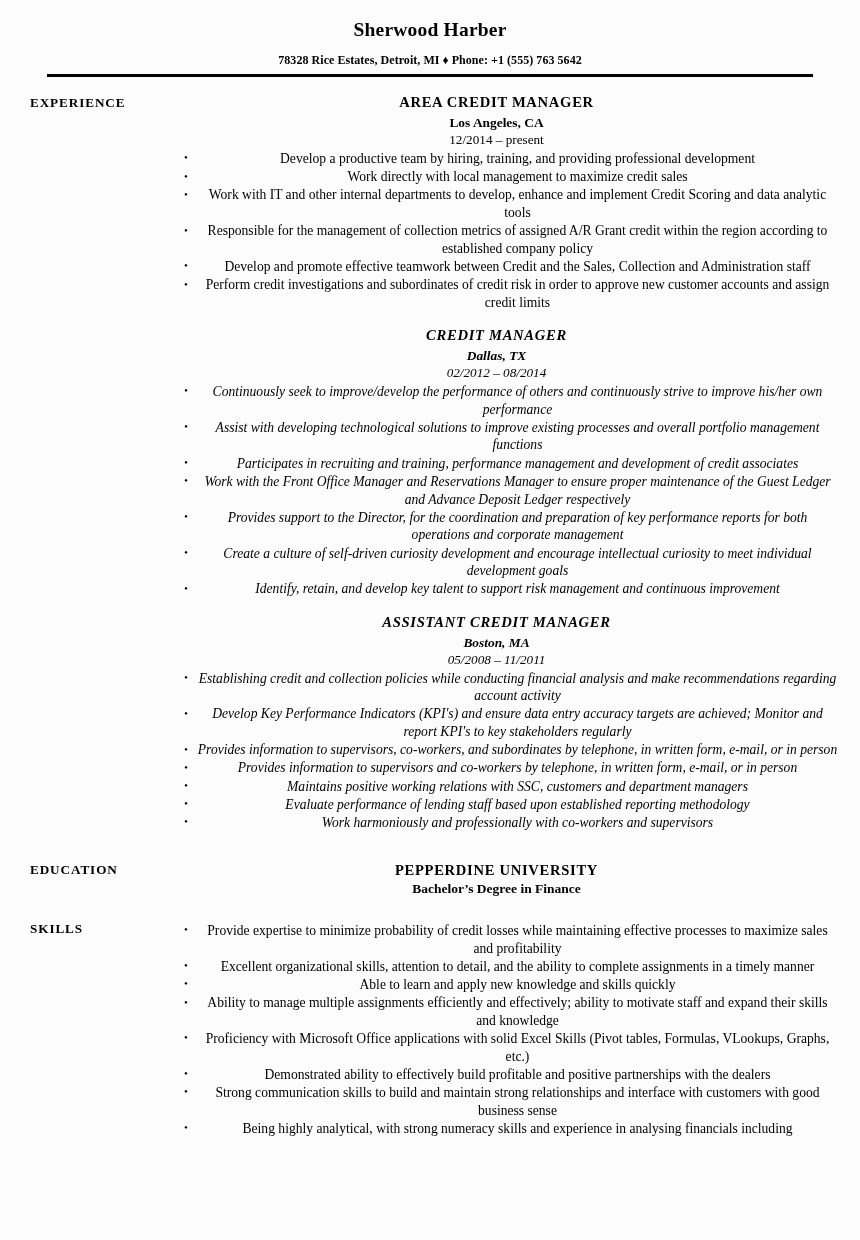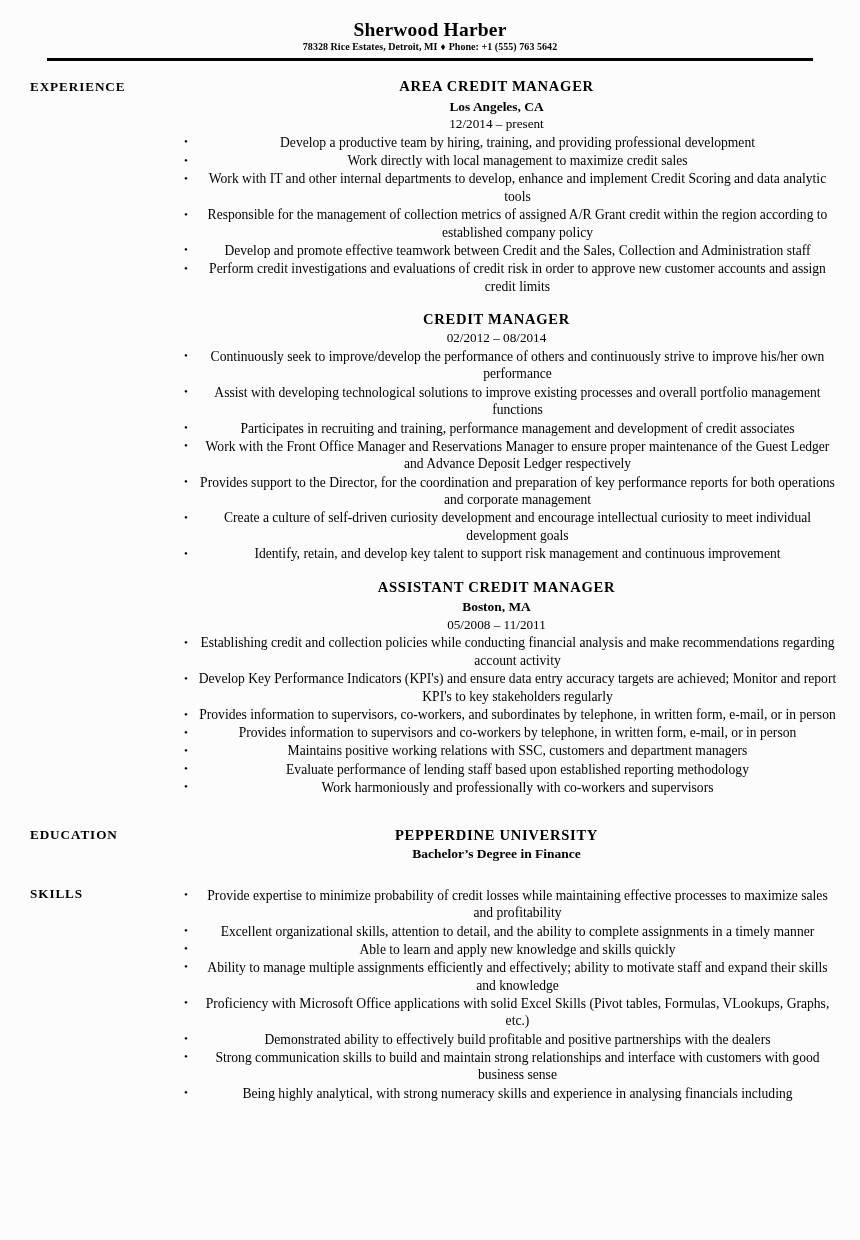--- a/index.html
+++ b/index.html
@@ -30,21 +30,22 @@
     padding-top: 19px;
     text-align: center;
   }
   .hdr-name {
     font-size: 19.5px;
     font-weight: bold;
     letter-spacing: 0.2px;
     line-height: 1.15;
   }
   .hdr-contact {
-    font-size: 10px;
+    margin-top: 12px;
+    font-size: 12px;
     font-weight: bold;
     letter-spacing: 0.05px;
   }
   .hdr-diamond {
     display: inline-block;
     padding: 0 3px;
     font-weight: bold;
   }
   .hdr-rule {
     margin: 6px auto 0 auto;
@@ -70,21 +71,21 @@
     letter-spacing: 0.9px;
     padding-top: 1px;
   }
   .sec-body {
     flex: 1 1 auto;
     min-width: 0;
     text-align: center;
   }
 
   .job { }
-  .job + .job { margin-top: 16px; }
+  .job + .job { margin-top: 16px; font-style: italic; }
 
   .job-title {
     font-size: 14.6px;
     font-weight: bold;
     letter-spacing: 0.7px;
     line-height: 1.2;
   }
   .job-loc {
     font-size: 13.4px;
     font-weight: bold;
@@ -162,26 +163,27 @@
       <div class="job">
         <div class="job-title">AREA CREDIT MANAGER</div>
         <div class="job-loc">Los Angeles, CA</div>
         <div class="job-dates">12/2014 – present</div>
         <ul class="bullets">
           <li>Develop a productive team by hiring, training, and providing professional development</li>
           <li>Work directly with local management to maximize credit sales</li>
           <li>Work with IT and other internal departments to develop, enhance and implement Credit Scoring and data analytic tools</li>
           <li>Responsible for the management of collection metrics of assigned A/R Grant credit within the region according to established company policy</li>
           <li>Develop and promote effective teamwork between Credit and the Sales, Collection and Administration staff</li>
-          <li>Perform credit investigations and evaluations of credit risk in order to approve new customer accounts and assign credit limits</li>
+          <li>Perform credit investigations and subordinates of credit risk in order to approve new customer accounts and assign credit limits</li>
         </ul>
       </div>
 
       <div class="job">
         <div class="job-title">CREDIT MANAGER</div>
+        <div class="job-loc">Dallas, TX</div>
         <div class="job-dates">02/2012 – 08/2014</div>
         <ul class="bullets">
           <li>Continuously seek to improve/develop the performance of others and continuously strive to improve his/her own performance</li>
           <li>Assist with developing technological solutions to improve existing processes and overall portfolio management functions</li>
           <li>Participates in recruiting and training, performance management and development of credit associates</li>
           <li>Work with the Front Office Manager and Reservations Manager to ensure proper maintenance of the Guest Ledger and Advance Deposit Ledger respectively</li>
           <li>Provides support to the Director, for the coordination and preparation of key performance reports for both operations and corporate management</li>
           <li>Create a culture of self-driven curiosity development and encourage intellectual curiosity to meet individual development goals</li>
           <li>Identify, retain, and develop key talent to support risk management and continuous improvement</li>
         </ul>

